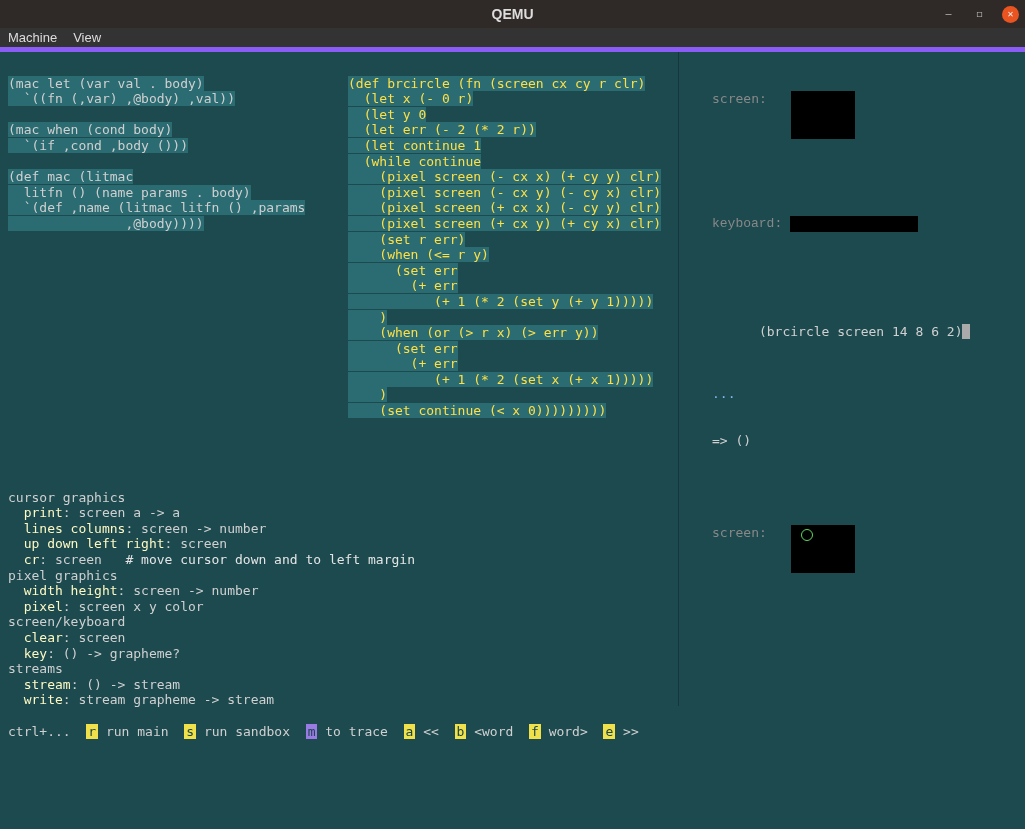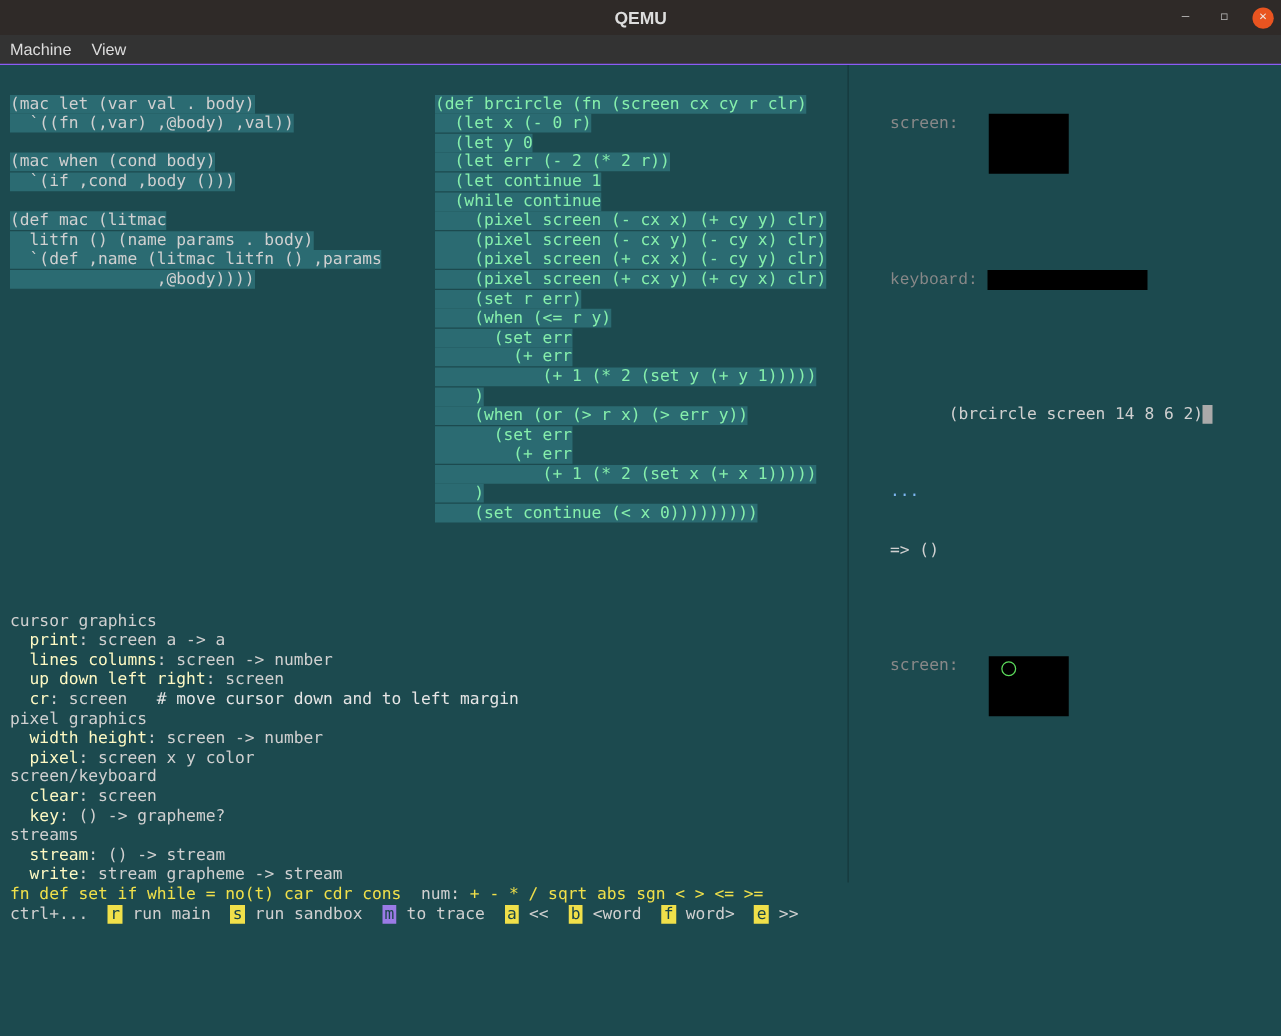--- a/index.html
+++ b/index.html
@@ -51,42 +51,42 @@
   .menubar {
     background: #333;
     height: 24px;
     display: flex;
     align-items: center;
     padding-left: 8px;
     gap: 16px;
     font-family: sans-serif;
     font-size: 13px;
     color: #ddd;
-    border-bottom: 1px solid #8b5cf6;
+    border-bottom: 5px solid #8b5cf6;
   }
   .content {
     background: #1c4a4f;
     position: relative;
     height: 688px;
     padding-top: 8px;
   }
   .selbg { background: #2b6b72; }
   .col1 {
     position: absolute;
     left: 8px;
     top: 8px;
     white-space: pre;
     color: #d0d0d0;
   }
   .col2 {
     position: absolute;
     left: 348px;
     top: 8px;
     white-space: pre;
-    color: #86efac;
+    color: #fde047;
   }
   .rightpanel {
     position: absolute;
     left: 712px;
     top: 8px;
     white-space: pre;
     color: #888;
   }
   .screen-box {
     width: 64px;
@@ -256,17 +256,16 @@
   <span class="orange">width height</span><span>: screen -&gt; number</span>
   <span class="orange">pixel</span><span>: screen x y color</span>
 <span>screen/keyboard</span>
   <span class="orange">clear</span><span>: screen</span>
   <span class="orange">key</span><span>: () -&gt; grapheme?</span>
 <span>streams</span>
   <span class="orange">stream</span><span>: () -&gt; stream</span>
   <span class="orange">write</span><span>: stream grapheme -&gt; stream</span>
 </div>
 
-  <div class="statusbar"><span class="yellow">fn def set if while = no(t) car cdr cons</span><span>  num: </span><span class="yellow">+ - * / sqrt abs sgn &lt; &gt; &lt;= &gt;=</span></div>
 
   <div class="statusbar2"><span>ctrl+...</span>  <span class="key">r</span> <span>run main</span>  <span class="key">s</span> <span>run sandbox</span>  <span class="keym">m</span> <span>to trace</span>  <span class="key">a</span> <span>&lt;&lt;</span>  <span class="key">b</span> <span>&lt;word</span>  <span class="key">f</span> <span>word&gt;</span>  <span class="key">e</span> <span>&gt;&gt;</span></div>
 
 </div>
 
 </body></html>

